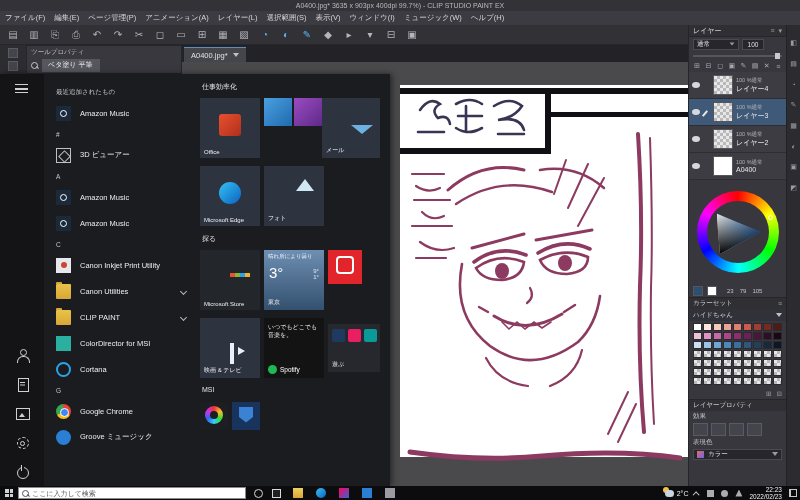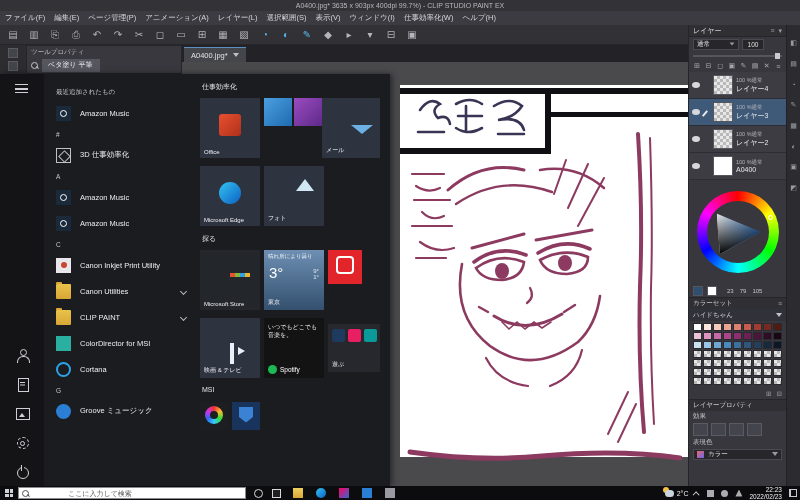--- a/index.html
+++ b/index.html
@@ -174,21 +174,21 @@
   .gl-wave::after { content:""; position:absolute; left:5px; top:5px; width:8px; height:8px; background:#1c1e22; border-radius:50%; }
   .tile-msi2 { background:#18335c; }
   .gl-shield { width:14px; height:16px; background:#3b82d4; clip-path:polygon(0 0,100% 0,100% 65%,50% 100%,0 65%); }
 
   
   .taskbar { position:absolute; left:0; top:486px; width:800px; height:14px; background:#0c0c0e; z-index:10; display:flex; align-items:center; }
   .start-btn { width:18px; height:14px; flex:none; display:flex; align-items:center; justify-content:center; }
   .win-logo { width:8px; height:8px; display:grid; grid-template-columns:1fr 1fr; gap:1px; }
   .win-logo i { background:#cfd2d6; }
   .searchbox { width:228px; height:12px; background:#fff; border:1px solid #8a8a8e; display:flex; align-items:center; gap:3px; padding:0 3px; flex:none; }
-  .searchbox input { border:none; outline:none; width:100%; font-size:7px; color:#333; font-family:inherit; background:transparent;margin-left:36px; }
+  .searchbox input { border:none; outline:none; width:100%; font-size:7px; color:#333; font-family:inherit; background:transparent; }
   .searchbox input::placeholder { color:#5a5a5e; }
   .sb-mag { width:7px; height:7px; position:relative; flex:none; }
   .sb-mag::before { content:""; position:absolute; left:0; top:0; width:5px; height:5px; border:1px solid #555; border-radius:50%; }
   .sb-mag::after { content:""; position:absolute; left:5px; top:5px; width:3px; height:1px; background:#555; transform:rotate(45deg); }
   .tb-circle { width:9px; height:9px; border:1.3px solid #d8d8dc; border-radius:50%; margin-left:8px; flex:none; }
   .tb-taskview { width:9px; height:9px; border:1.2px solid #d8d8dc; margin-left:9px; flex:none; position:relative; background:rgba(255,255,255,.08); }
   .tb-apps { display:flex; gap:13px; margin-left:12px; }
   .tb-app { width:10px; height:10px; flex:none; }
   .a-explorer { background:linear-gradient(#f0d060,#d9a636); }
   .a-edge { border-radius:50%; background:linear-gradient(135deg,#35c1f1,#0b62c4); }
@@ -219,21 +219,21 @@
   <div class="menubar">
 
   <span class="menu-item">ファイル(F)</span>
       <span class="menu-item">編集(E)</span>
       <span class="menu-item">ページ管理(P)</span>
       <span class="menu-item">アニメーション(A)</span>
       <span class="menu-item">レイヤー(L)</span>
       <span class="menu-item">選択範囲(S)</span>
       <span class="menu-item">表示(V)</span>
       <span class="menu-item">ウィンドウ(I)</span>
-      <span class="menu-item">仕事効率化(W)</span>
+      <span class="menu-item">ミュージック(W)</span>
       <span class="menu-item">ヘルプ(H)</span>
     </div>
 
   <div class="toolbar">
 
   <span class="tb-icon">▤</span>
       <span class="tb-icon">▥</span>
       <span class="tb-icon">⎘</span>
       <span class="tb-icon">⎙</span>
       <span class="tb-icon">↶</span>
@@ -531,21 +531,21 @@
     </div>
     <div class="applist">
       <div class="al-header">最近追加されたもの</div>
       <div class="al-row">
           <span class="app-ic ic-amazon"></span>
           <span class="al-label">Amazon Music</span>
         </div>
       <div class="al-header">#</div>
       <div class="al-row">
           <span class="app-ic ic-3d"></span>
-          <span class="al-label">3D 仕事効率化</span>
+          <span class="al-label">3D ビューアー</span>
         </div>
       <div class="al-header">A</div>
       <div class="al-row">
           <span class="app-ic ic-amazon"></span>
           <span class="al-label">Amazon Music</span>
         </div>
       <div class="al-row">
           <span class="app-ic ic-amazon"></span>
           <span class="al-label">Amazon Music</span>
         </div>
@@ -566,20 +566,24 @@
         </div>
       <div class="al-row">
           <span class="app-ic ic-cd"></span>
           <span class="al-label">ColorDirector for MSI</span>
         </div>
       <div class="al-row">
           <span class="app-ic ic-cortana"></span>
           <span class="al-label">Cortana</span>
         </div>
       <div class="al-header">G</div>
+      <div class="al-row">
+          <span class="app-ic ic-chrome"></span>
+          <span class="al-label">Google Chrome</span>
+        </div>
       <div class="al-row">
           <span class="app-ic ic-groove"></span>
           <span class="al-label">Groove ミュージック</span>
         </div>
     </div>
     <div class="tiles">
       <span class="tile-hdr" style="left:4px; top:8px;">仕事効率化</span>
       <div class="tile t60 tile-office" style="left:2px; top:24px;">
         <span class="tile-glyph gl-office"></span>
         <span class="tile-label">Office</span>

